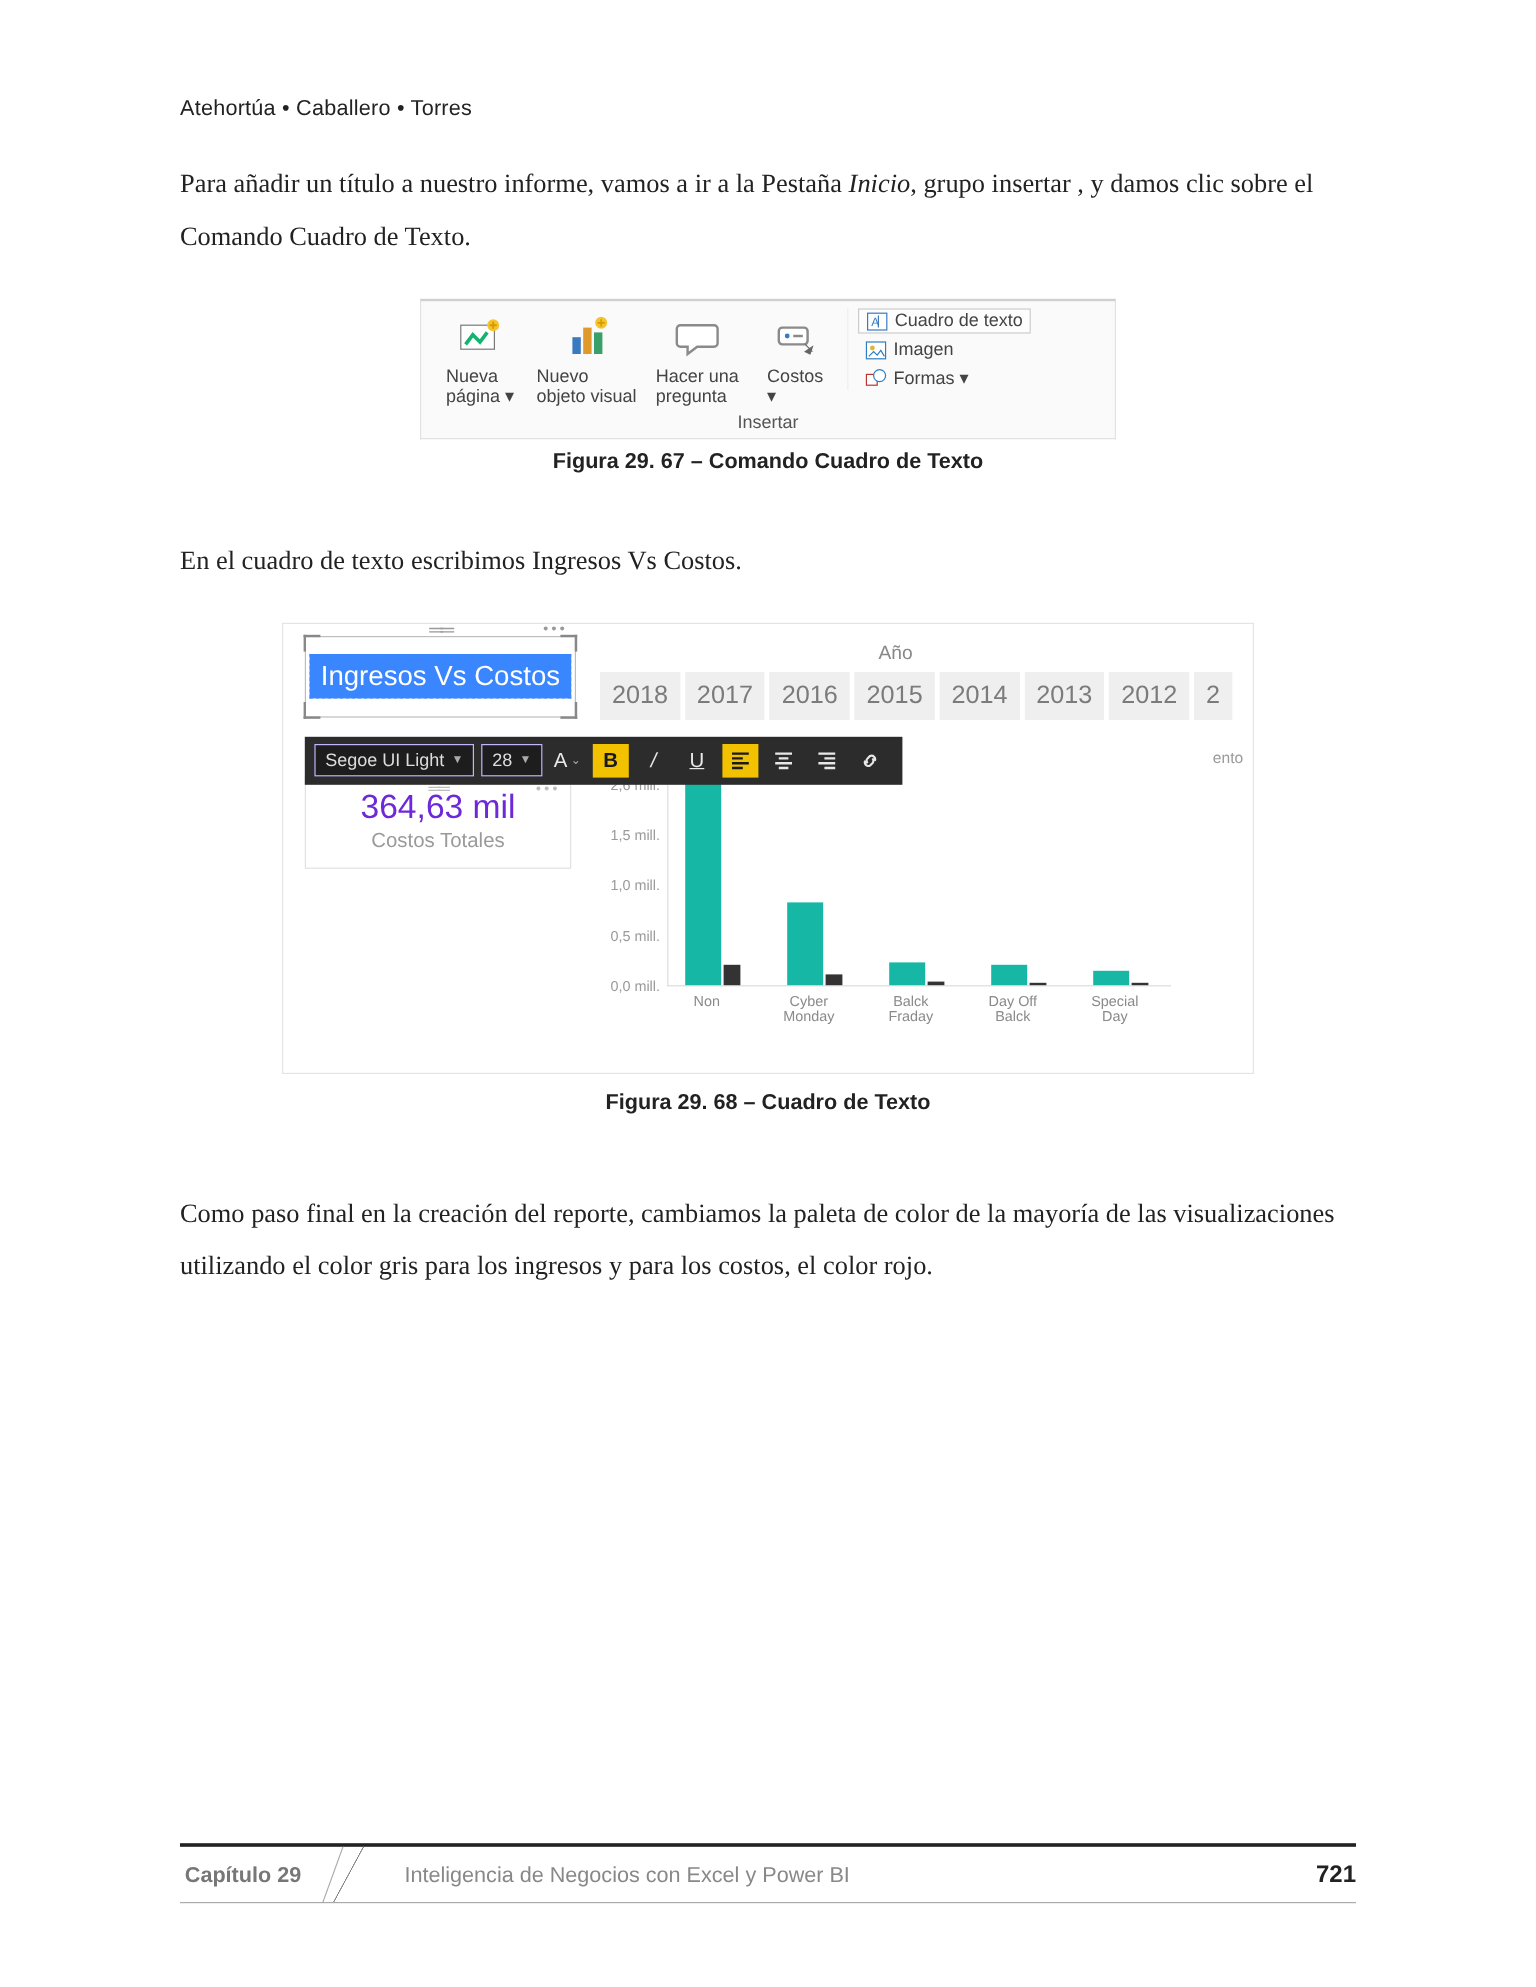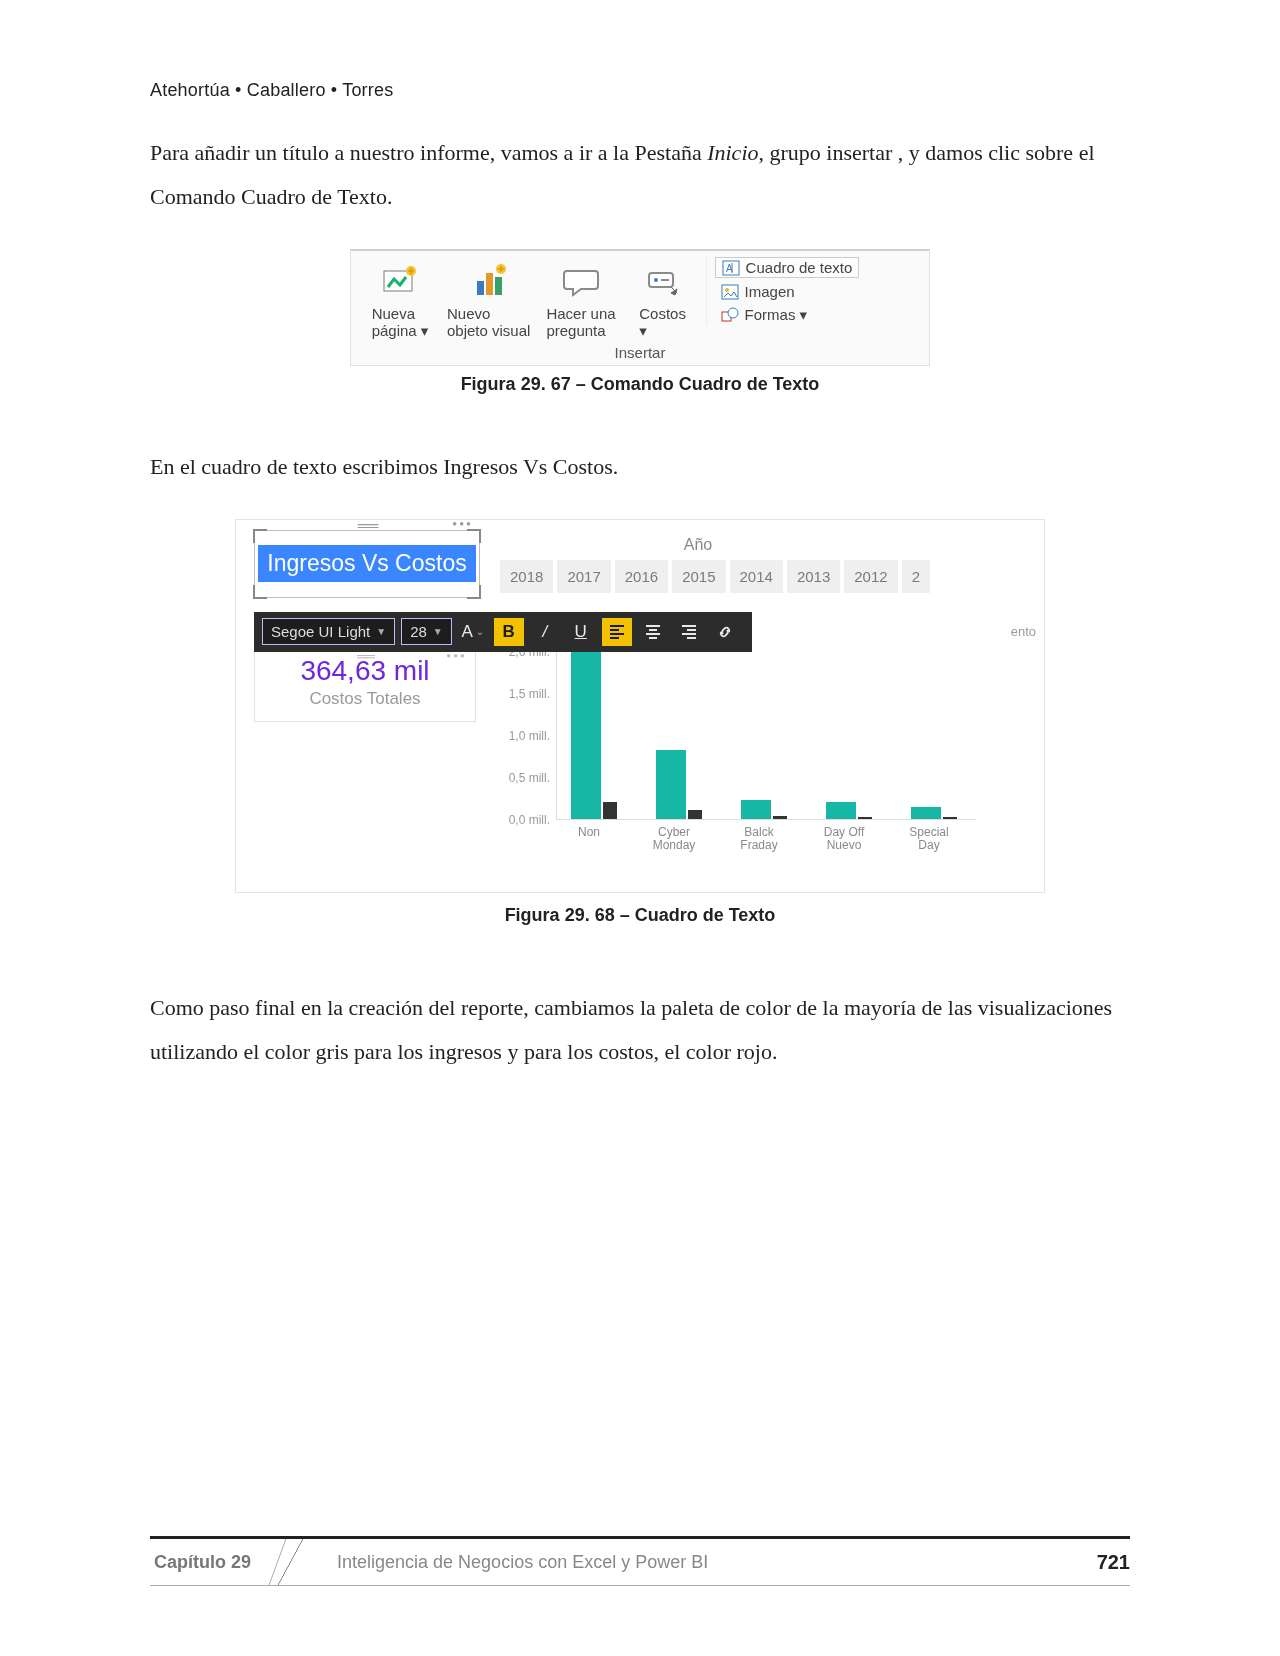--- a/index.html
+++ b/index.html
@@ -166,21 +166,21 @@
     margin-bottom: 6px;
   }
   .slicer-years {
     display: flex;
     gap: 4px;
   }
   .slicer-year {
     background: #efefef;
     color: #7b7b7b;
     font-family: "Segoe UI",Arial,sans-serif;
-    font-size: 15px;
+    font-size: 21px;
     padding: 8px 10px;
   }
 
   .fmt-toolbar {
     margin: 14px 0 0 18px;
     background: #2c2c2c;
     display: inline-flex;
     align-items: center;
     gap: 6px;
     padding: 6px 12px 6px 8px;
@@ -551,21 +551,21 @@
           <span class="y-tick" style="top:90px">1,0 mill.</span>
           <span class="y-tick" style="top:132px">0,5 mill.</span>
           <span class="y-tick" style="top:174px">0,0 mill.</span>
 
           <span class="x-lab" style="left:60px">Non</span>
           <span class="x-lab" style="left:145px">Cyber
 Monday</span>
           <span class="x-lab" style="left:230px">Balck
 Fraday</span>
           <span class="x-lab" style="left:315px">Day Off
-Nuevo</span>
+Balck</span>
           <span class="x-lab" style="left:400px">Special
 Day</span>
         </div>
       </div>
 
     </div>
     <div class="figure-caption">Figura 29. 68 –  Cuadro de Texto</div>
   </div>
 
   <p class="body-p" style="margin-top:60px">Como paso final en la creación del reporte, cambiamos la paleta de color de la mayoría de las visualizaciones utilizando el color gris para los ingresos y para los costos, el color rojo.</p>

